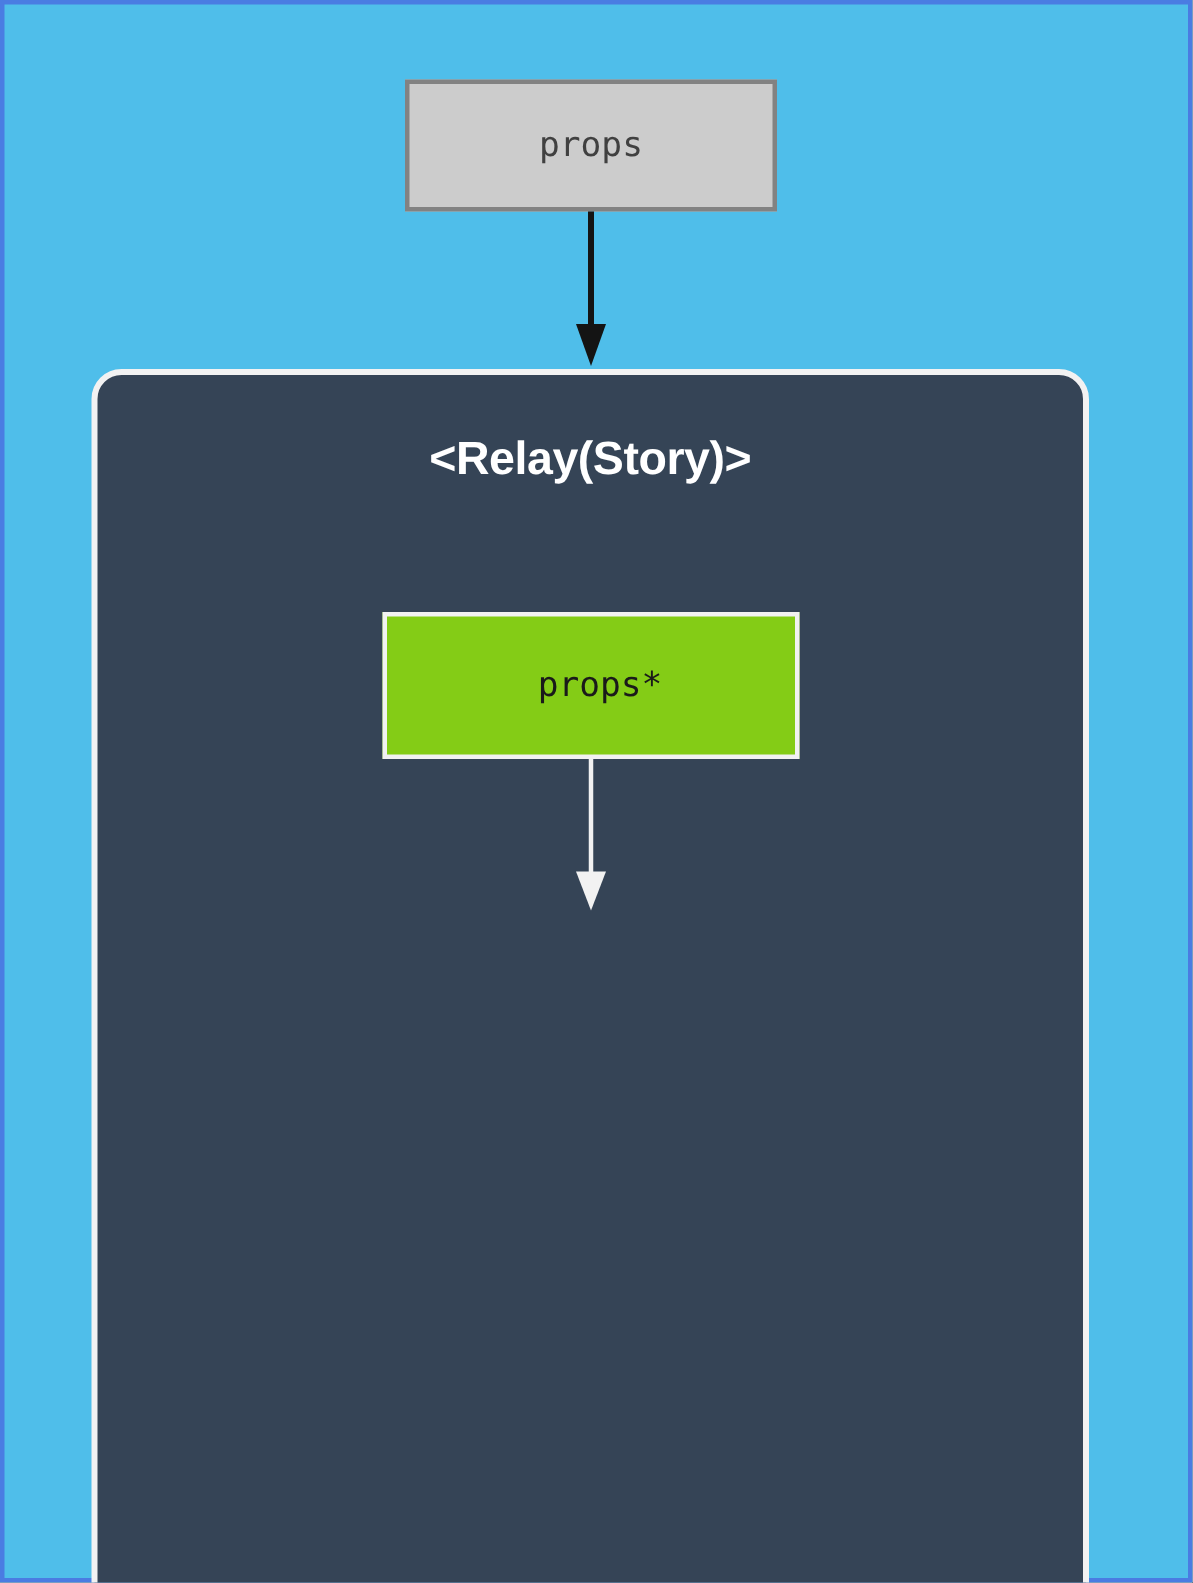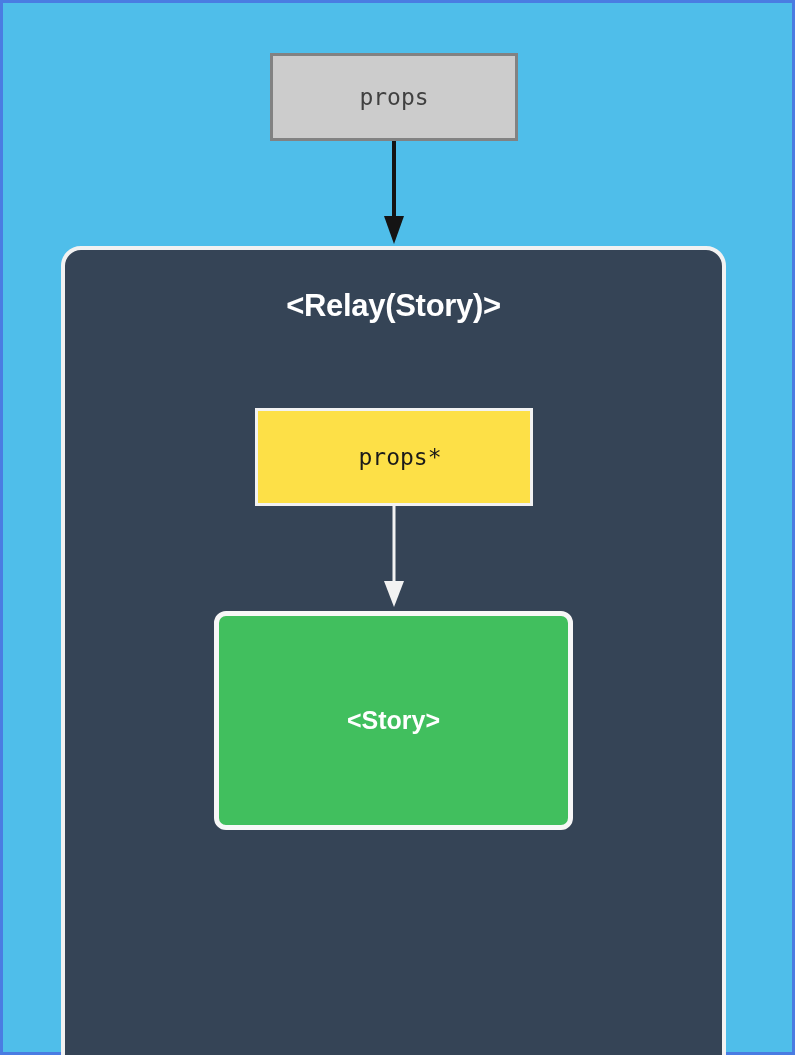--- a/index.html
+++ b/index.html
@@ -83,21 +83,21 @@
   }
 
   
   #props-star-node {
     position: absolute;
     left: 252px;
     top: 405px;
     width: 278px;
     height: 98px;
     box-sizing: border-box;
-    background: #fde047;
+    background: #84cc16;
     border: 3px solid #f2f2f2;
     display: flex;
     align-items: center;
     justify-content: center;
     z-index: 4;
     padding-left: 12px;
   }
   #props-star-node .node-text {
     font-family: "DejaVu Sans Mono", "Liberation Mono", monospace;
     font-size: 23px;
@@ -137,23 +137,20 @@
   </div>
 
   <div id="relay-container">
     <div id="relay-title">&lt;Relay(Story)&gt;</div>
   </div>
 
   <div id="props-star-node">
     <span class="node-text">props*</span>
   </div>
 
-  <div id="story-node">
-    <span class="node-text">&lt;Story&gt;</span>
-  </div>
 
   <svg id="connectors" viewBox="0 0 795 1055" width="795" height="1055">
 
     <g>
       <line x1="391" y1="138" x2="391" y2="221" stroke="#141414" stroke-width="4"></line>
       <polygon points="391,241 381,213 401,213" fill="#141414"></polygon>
     </g>
 
     <g>
       <line x1="391" y1="503" x2="391" y2="584" stroke="#f2f2f2" stroke-width="3"></line>

